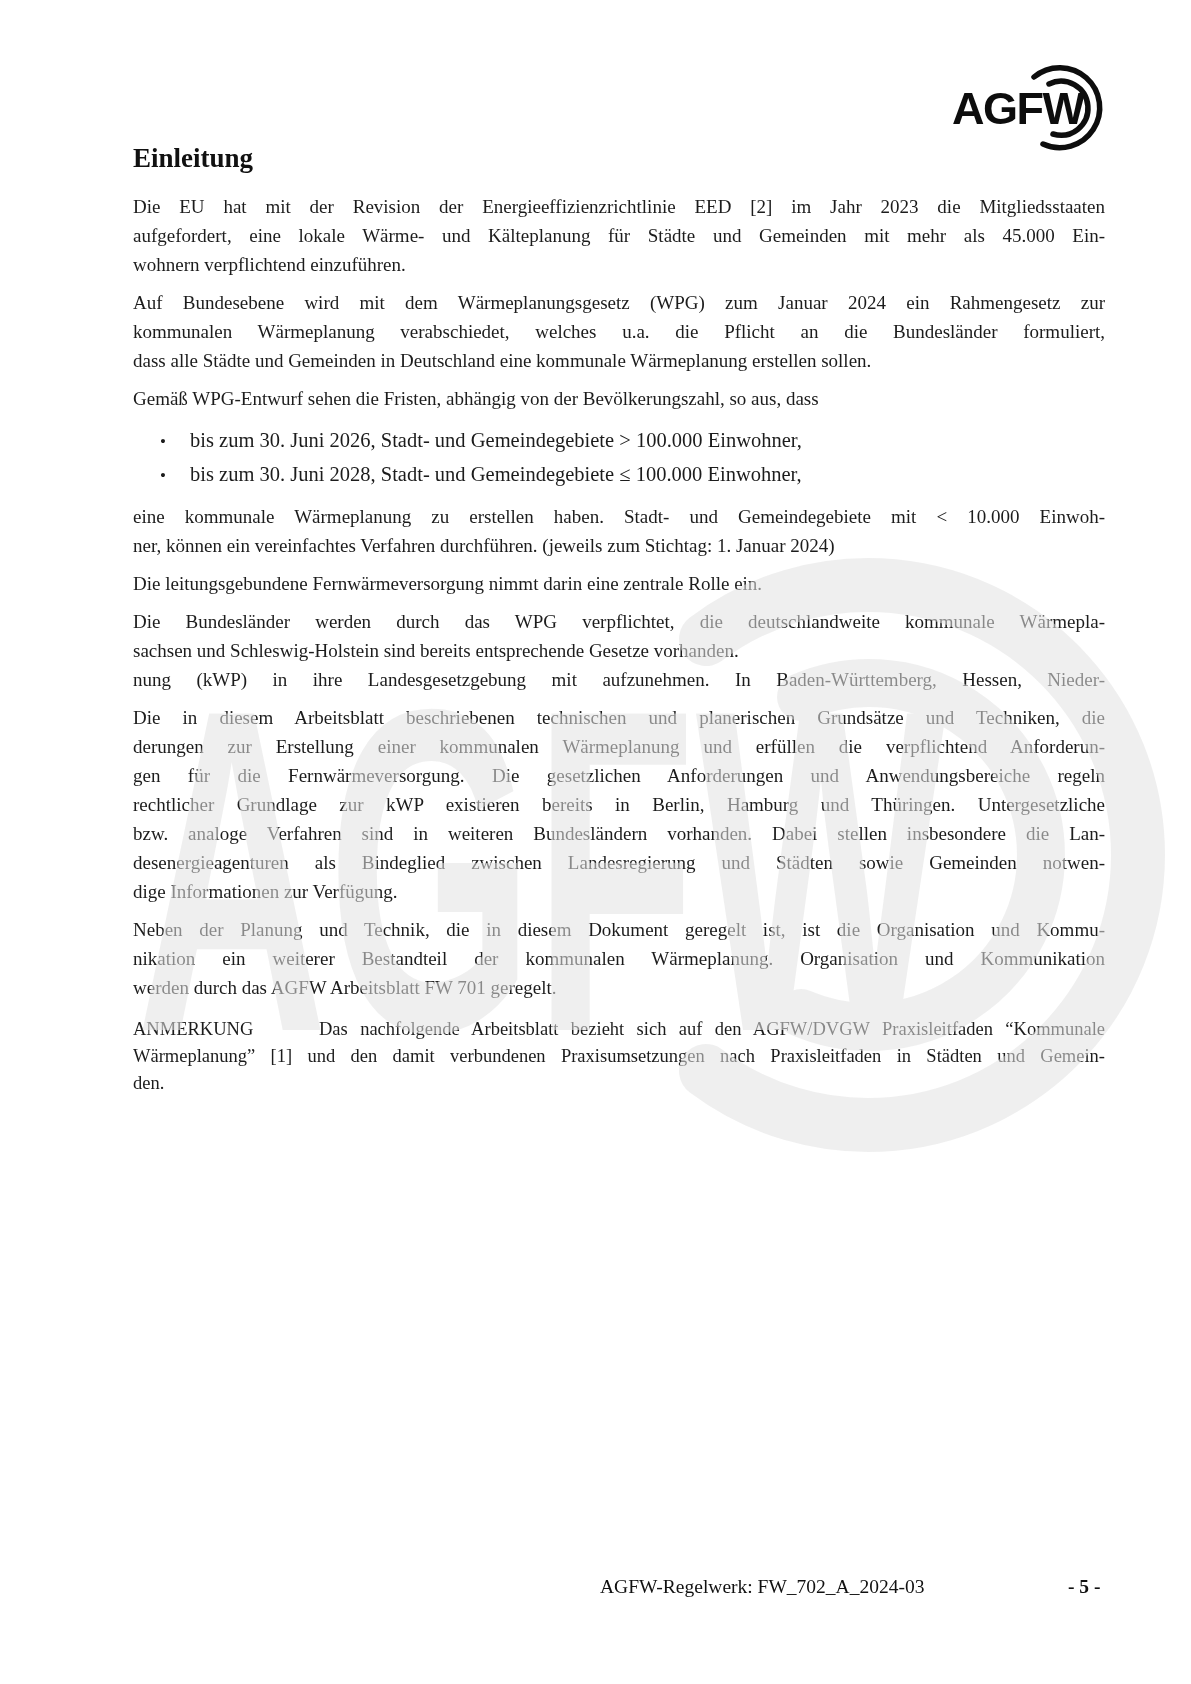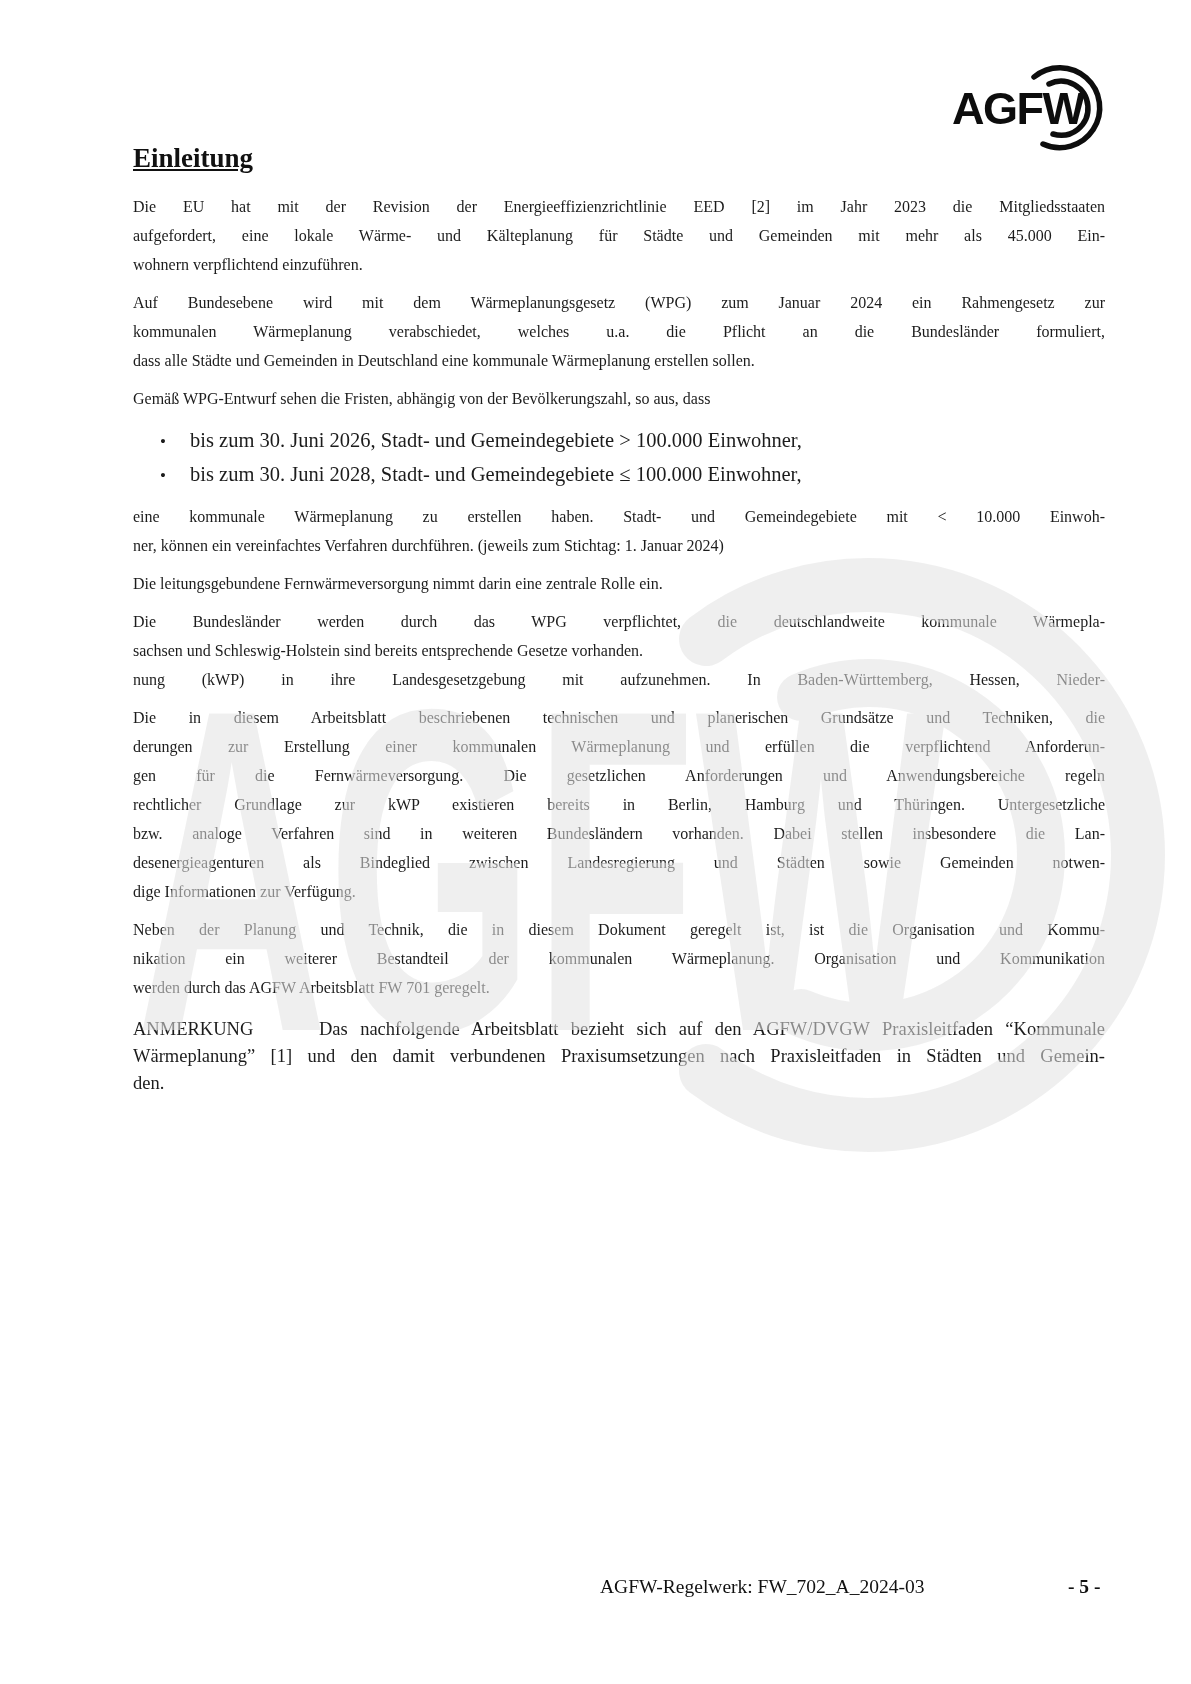--- a/index.html
+++ b/index.html
@@ -9,24 +9,24 @@
 
   
   .logo{position:absolute;left:948px;top:52px;width:170px;height:112px;z-index:2;}
 
   
   .watermark{position:absolute;left:128px;top:465px;width:1040px;height:700px;
              z-index:5;opacity:0.55;pointer-events:none;}
 
   
   .content{position:absolute;left:133px;top:142px;width:972px;z-index:1;}
-  h1.heading{margin:0 0 18px 0;font-size:27px;line-height:32px;font-weight:bold;color:#111;text-decoration:underline;}
+  h1.heading{margin:0 0 18px 0;font-size:27px;line-height:32px;font-weight:bold;color:#111;}
 
   .blk{margin:0 0 9px 0;}
-  .line{font-size:16px;line-height:29px;white-space:normal;}
+  .line{font-size:19px;line-height:29px;white-space:normal;}
   .jl{text-align:justify;text-align-last:justify;}
 
   .bullet-list{margin:13px 0 12px 0;}
   .bullet-row{display:flex;align-items:baseline;font-size:20.5px;line-height:29px;margin-bottom:4px;padding-left:27px;}
   .bullet-row .marker{width:30px;flex:0 0 30px;font-size:17px;}
 
   .note .line{font-size:18.5px;line-height:27px;}
   .note{margin-top:14px;}
   .note-label{display:inline-block;min-width:186px;}
 

